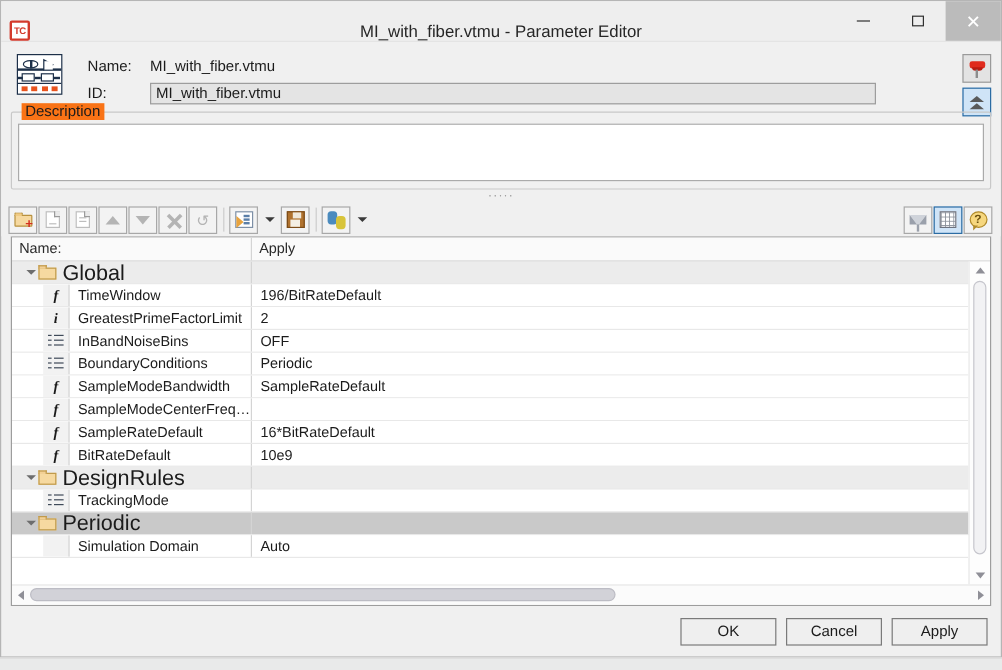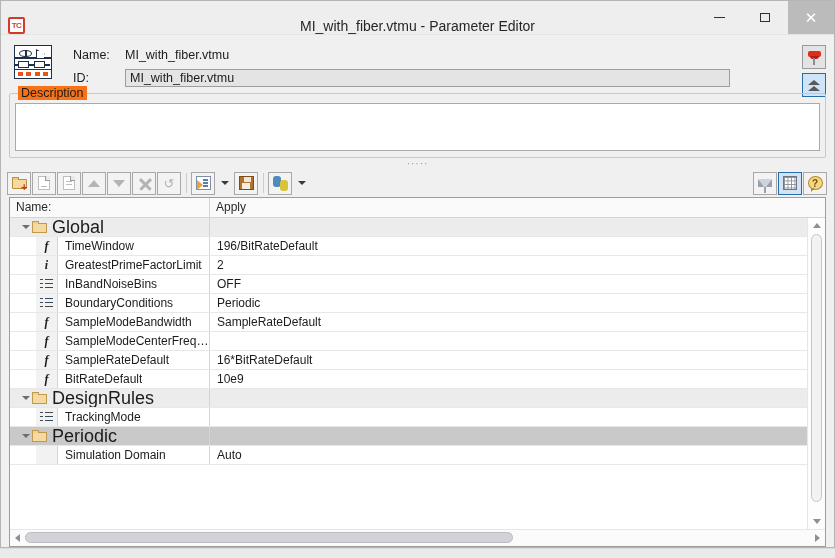--- a/index.html
+++ b/index.html
@@ -561,14 +561,19 @@
         </div>
       <div class="hs-track">
           <div class="hs-thumb"></div>
         </div>
       <div class="hs-arrow">
           <span class="sa right"></span>
         </div>
     </div>
   </div>
 
+  <div class="footer">
+    <button class="fbtn">OK</button>
+    <button class="fbtn">Cancel</button>
+    <button class="fbtn">Apply</button>
+  </div>
 </div>
 <div class="desk-strip"></div>
 
 </body></html>

